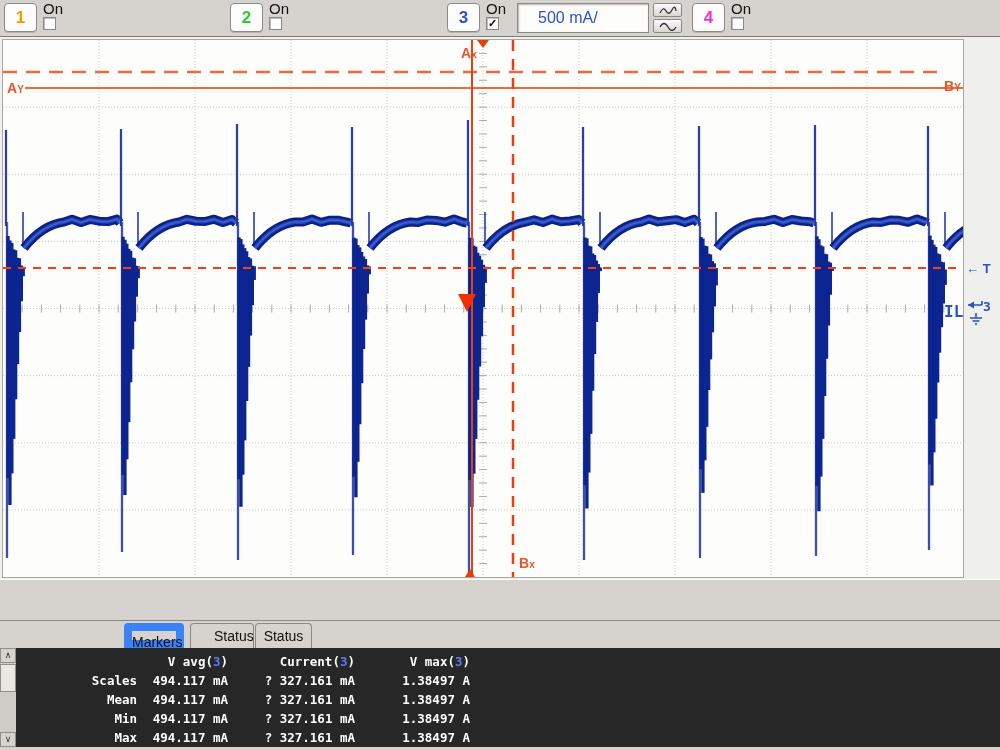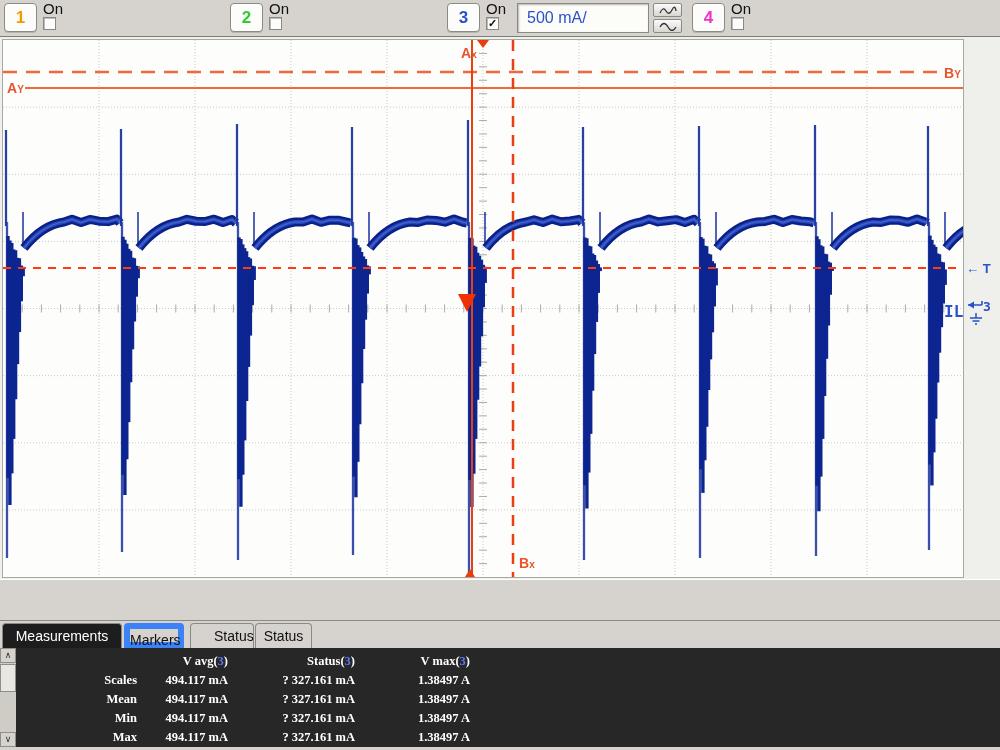--- a/index.html
+++ b/index.html
@@ -13,21 +13,21 @@
   .chgroup { position:absolute; top:0; height:37px; }
   .chbtn { position:absolute; left:0; top:3px; width:33px; height:29px; background:#fcfcfa;
            border:1px solid #8a8a84; border-radius:4px; box-shadow:inset 0 1px 0 #fff, 0 1px 0 #b8b5b0;
            font-size:17px; font-weight:bold; text-align:center; line-height:27px; }
   .onlbl { position:absolute; left:39px; top:0px; font-size:15px; color:#111; }
   .cbox { position:absolute; left:39px; top:17px; width:13px; height:13px; background:#fcfcfa;
           border:1px solid #8a8a84; box-shadow:inset 1px 1px 0 #bbb; font-size:11px; line-height:11px;
           text-align:center; color:#111; font-weight:bold; }
   .scalefield { position:absolute; left:517px; top:3px; width:132px; height:30px; background:#fcfcf8;
           border:1px solid #8a8a84; box-shadow:inset 1px 1px 2px #b9b6b1; font-size:16px; color:#2b50cc;
-          line-height:28px; padding-left:9px; }
+          line-height:28px; padding-left:20px; }
   .wavebtns { position:absolute; left:653px; top:3px; width:29px; height:30px; }
   .minibtn { width:29px; height:14px; background:linear-gradient(#fbfbfb,#d9d6d1); border:1px solid #8a8a84;
              border-radius:2px; display:flex; align-items:center; justify-content:center; }
   .minibtn + .minibtn { margin-top:2px; }
 
   
   .scope { position:absolute; left:0; top:37px; width:1000px; height:542px; background:#efefec; }
   .plot { position:absolute; left:3px; top:3px; width:960px; height:537px; background:#fdfdfc;
           outline:1px solid #a8a8a2; }
   .mlabel { position:absolute; color:#e8552c; font-size:14px; font-weight:bold; line-height:13px; }
@@ -38,32 +38,32 @@
   
   .toolbar { position:absolute; left:0; top:579px; width:1000px; height:42px; background:#d6d3ce;
              border-top:1px solid #fff; border-bottom:1px solid #8a8a84; }
 
   
   .tabbar { position:absolute; left:0; top:621px; width:1000px; height:27px; background:#d6d3ce; }
   .tab { position:absolute; top:2px; height:25px; background:#d6d3ce; border:1px solid #8a8a84;
          border-bottom:none; border-radius:4px 4px 0 0; font-size:14px; color:#111; text-align:center;
          padding-top:4px; }
   .tab.active { background:#1d1d1d; color:#fff; font-weight:normal; }
-  .tab.focused { border:6px solid #3b82f6; padding-top:3px; }
+  .tab.focused { border:8px solid #3b82f6; padding-top:3px; }
 
   
   .meas { position:absolute; left:0; top:648px; width:1000px; height:99px; background:#272727; }
   .vscroll { position:absolute; left:0; top:0; width:16px; height:99px; background:#cfccc6; }
   .vbtn { position:absolute; left:0; width:16px; height:15px; background:#d6d3ce; border:1px solid #8f8f89;
           font-size:9px; text-align:center; line-height:13px; color:#333; }
   .vthumb { position:absolute; left:0; top:16px; width:16px; height:28px; background:#e9e7e2; border:1px solid #8f8f89; }
   .mtable { position:absolute; left:16px; top:4px; width:560px; font-family:"DejaVu Sans Mono", monospace;
             font-size:12.5px; font-weight:bold; color:#fff; }
   .mrow { display:grid; grid-template-columns:121px 91px 127px 115px; height:19px; line-height:19px; }
-  .mcell { text-align:right; white-space:pre;font-family:Liberation Serif, serif; }
+  .mcell { text-align:right; white-space:pre; }
   .chan3 { color:#5b78ff; }
   .bottomstrip { position:absolute; left:0; top:747px; width:1000px; height:3px; background:#d6d3ce; }
 </style>
 </head>
 <body>
 
 <div class="topbar">
   <div class="chgroup" style="left:4px; width:70px;">
     <div class="chbtn" style="color:#f59a00;">1</div>
     <div class="onlbl">On</div>
@@ -364,21 +364,21 @@
         <line x1="0" y1="228" x2="960" y2="228" stroke="#ff3a10" stroke-width="1.8" stroke-dasharray="8 7"></line>
         <line x1="469" y1="0" x2="469" y2="537" stroke="#e8400e" stroke-width="2"></line>
         <line x1="510" y1="0" x2="510" y2="537" stroke="#e8400e" stroke-width="2.5" stroke-dasharray="11 8"></line>
         <polygon points="474,0 486,0 480,8" fill="#e83c0a"></polygon>
         <polygon points="462,537 472,537 467,529" fill="#e83c0a"></polygon>
         <polygon points="455,254 473,254 464,272" fill="#f03000"></polygon>
       </svg>
     <div class="mlabel" style="left:458px; top:7px;"><span>A</span><span class="sub">x</span></div>
     <div class="mlabel" style="left:492px; top:517px;margin-left:24px;"><span>B</span><span class="sub">x</span></div>
     <div class="mlabel" style="left:4px; top:42px;"><span>A</span><span class="sub">Y</span></div>
-    <div class="mlabel" style="left:941px; top:27px;"><span>B</span><span class="sub">Y</span></div>
+    <div class="mlabel" style="left:941px; top:40px;"><span>B</span><span class="sub">Y</span></div>
     <div class="tlabel il" style="left:941px; top:265px; font-size:16px;">IL</div>
   </div>
 
   <div class="tlabel" style="left:966px; top:225px;">
     <span>←</span> <span>T</span>
   </div>
   <div style="position:absolute; left:966px; top:262px;">
     <svg width="28" height="30" viewBox="0 0 28 30">
       <path d="M9,6 L2,6 M16,6 L9,6 M16,6 L16,2" stroke="#2b50cc" stroke-width="1.6" fill="none"></path>
       <path d="M8,2.5 L2,6 L8,9.5 Z" fill="#2b50cc"></path>
@@ -415,37 +415,36 @@
   
 
   
   
   
   
   
 </div>
 
 <div class="tabbar">
-  <div class="tab active" style="left:2px; width:120px;">Measurements</div>
   <div class="tab focused" style="left:124px; width:60px;">Markers</div>
   <div class="tab" style="left:190px; width:64px;padding-left:23px;">Status</div>
   <div class="tab" style="left:255px; width:57px;">Status</div>
 </div>
 
 <div class="meas">
   <div class="vscroll">
     <div class="vbtn" style="top:0;">∧</div>
     <div class="vthumb"></div>
     <div class="vbtn" style="bottom:0;">∨</div>
   </div>
   <div class="mtable">
     <div class="mrow">
       <div class="mcell"></div>
       <div class="mcell"><span>V avg(</span><span class="chan3">3</span><span>)</span></div>
-      <div class="mcell"><span>Status(</span><span class="chan3">3</span><span>)</span></div>
+      <div class="mcell"><span>Current(</span><span class="chan3">3</span><span>)</span></div>
       <div class="mcell"><span>V max(</span><span class="chan3">3</span><span>)</span></div>
     </div>
     <div class="mrow">
       <div class="mcell">Scales</div>
       <div class="mcell">494.117 mA</div>
       <div class="mcell">? 327.161 mA</div>
       <div class="mcell">1.38497 A</div>
     </div>
     <div class="mrow">
       <div class="mcell">Mean</div>

